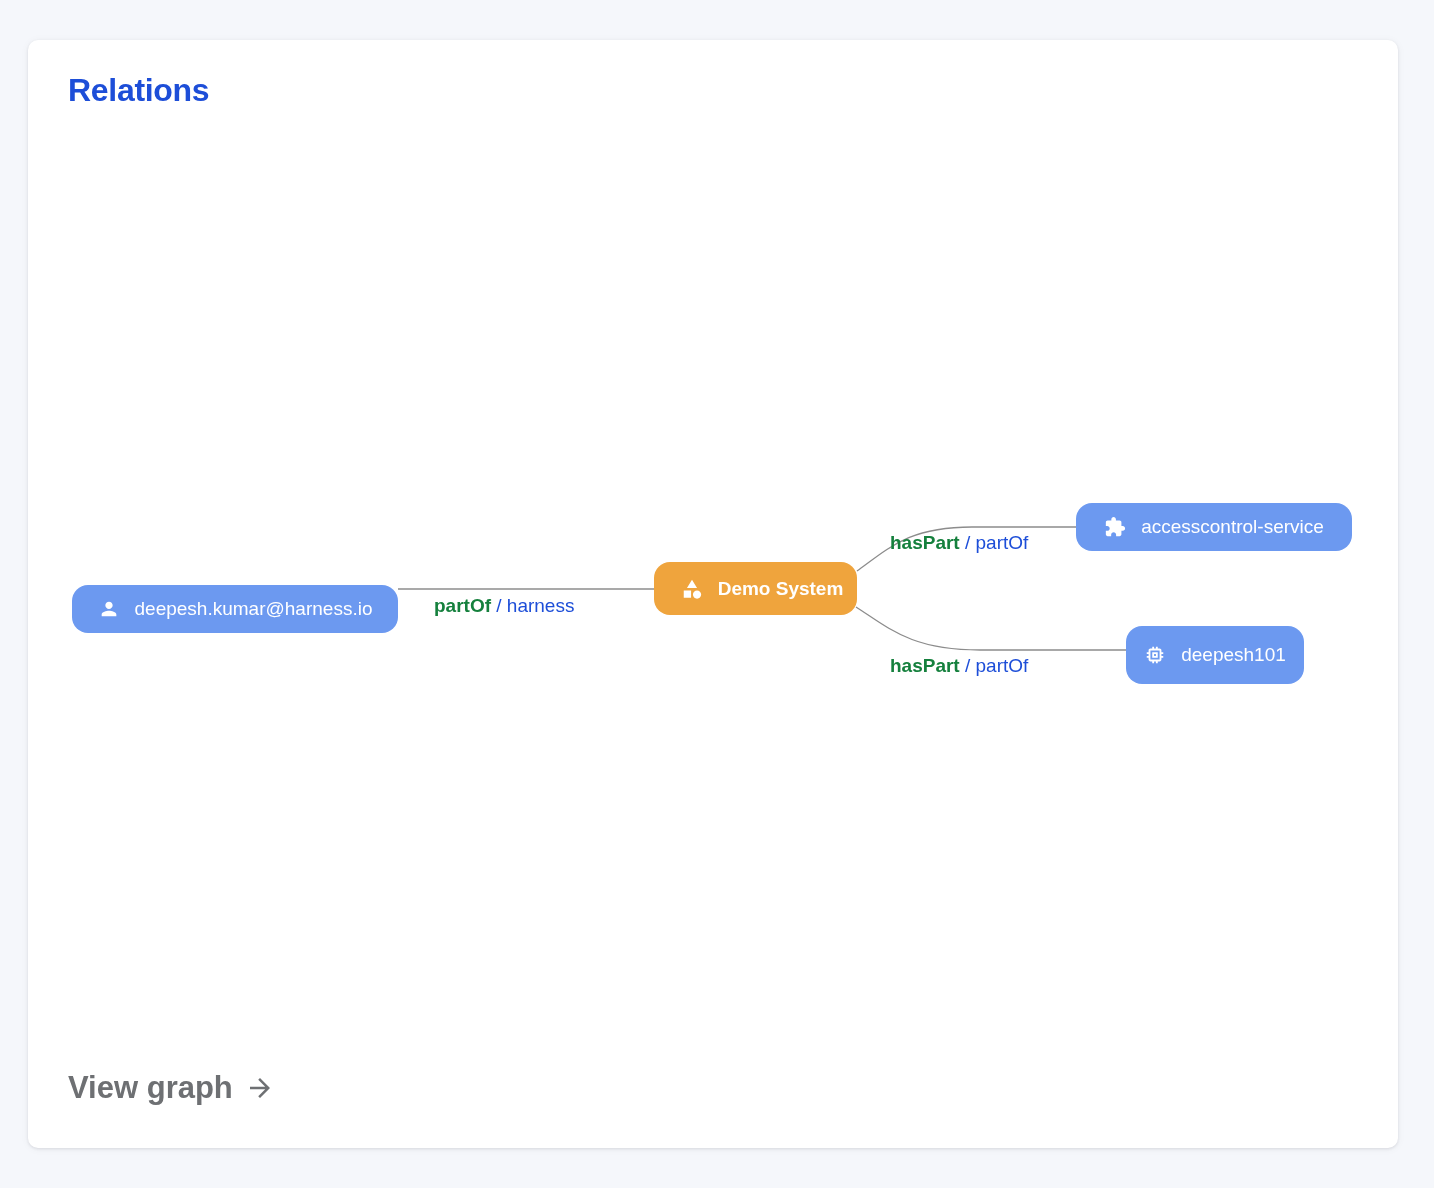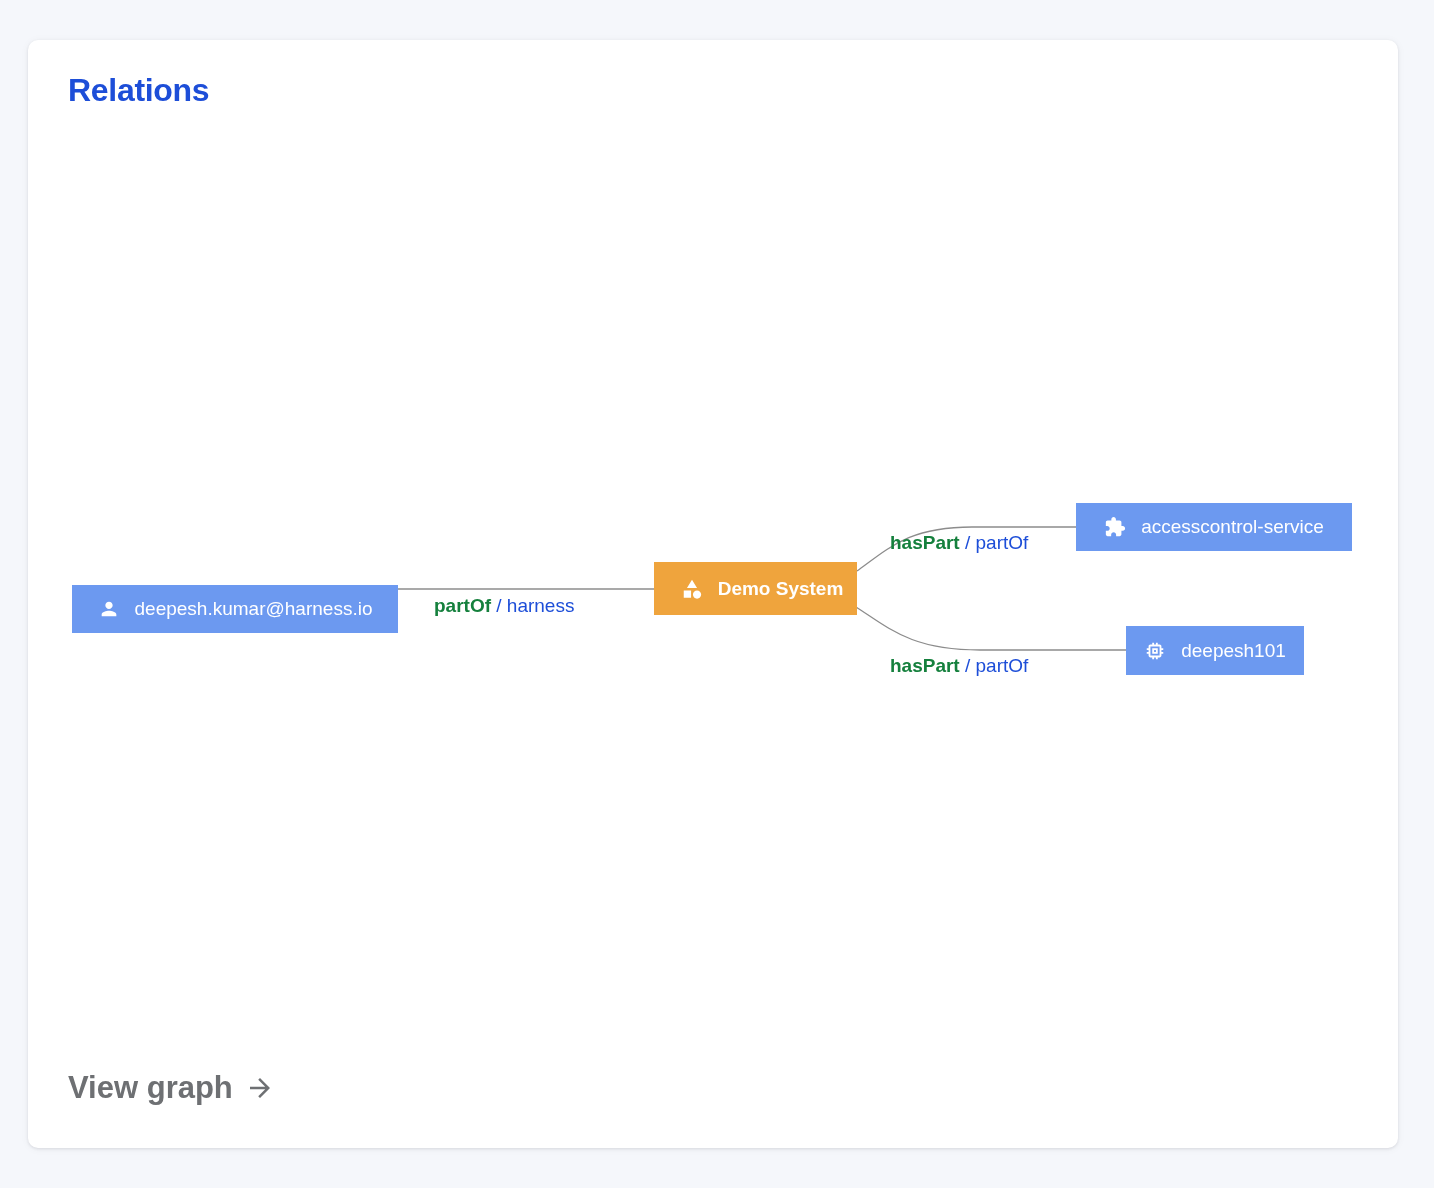--- a/index.html
+++ b/index.html
@@ -31,35 +31,35 @@
     width: 1370px; height: 1108px;
     pointer-events: none;
   }
   .node {
     position: absolute;
     display: flex;
     align-items: center;
     justify-content: center;
     gap: 15px;
     height: 48px;
-    border-radius: 0;
+    border-radius: 16px;
     color: #FFFFFF;
     font-size: 19px;
     cursor: pointer;
   }
   .node .icon {
     display: inline-flex;
     width: 22px; height: 22px;
     flex: 0 0 auto;
   }
   .node .icon svg { width: 100%; height: 100%; fill: #FFFFFF; }
   .node-user      { left: 44px;  top: 525px; width: 326px; }
   .node-system    { left: 626px; top: 522px; width: 203px; height: 53px; font-weight: 700; }
   .node-service   { left: 1048px; top: 463px; width: 276px; }
-  .node-component { left: 1098px; top: 586px; width: 178px; height: 49px; }
+  .node-component { left: 1098px; top: 586px; width: 178px; height: 58px; }
   .edge-label {
     position: absolute;
     font-size: 19px;
     white-space: nowrap;
   }
   .edge-label .rel-primary   { color: #15803d; font-weight: bold; }
   .edge-label .rel-secondary { color: #1d4ed8; }
   .edge-label-owner   { left: 406px; top: 555px; }
   .edge-label-haspart-top    { left: 862px; top: 492px; }
   .edge-label-haspart-bottom { left: 862px; top: 615px; }

